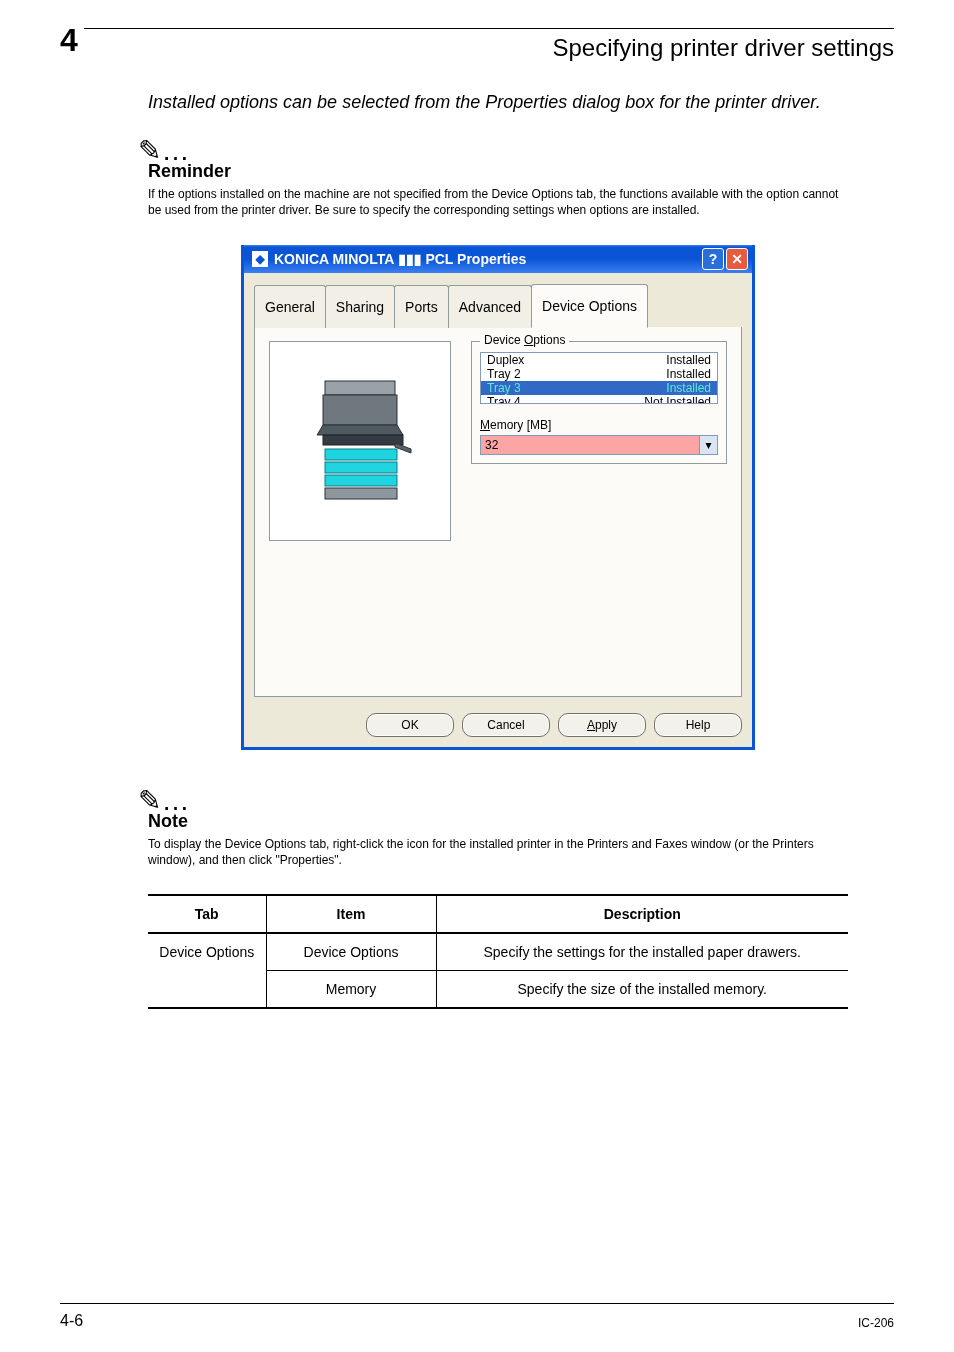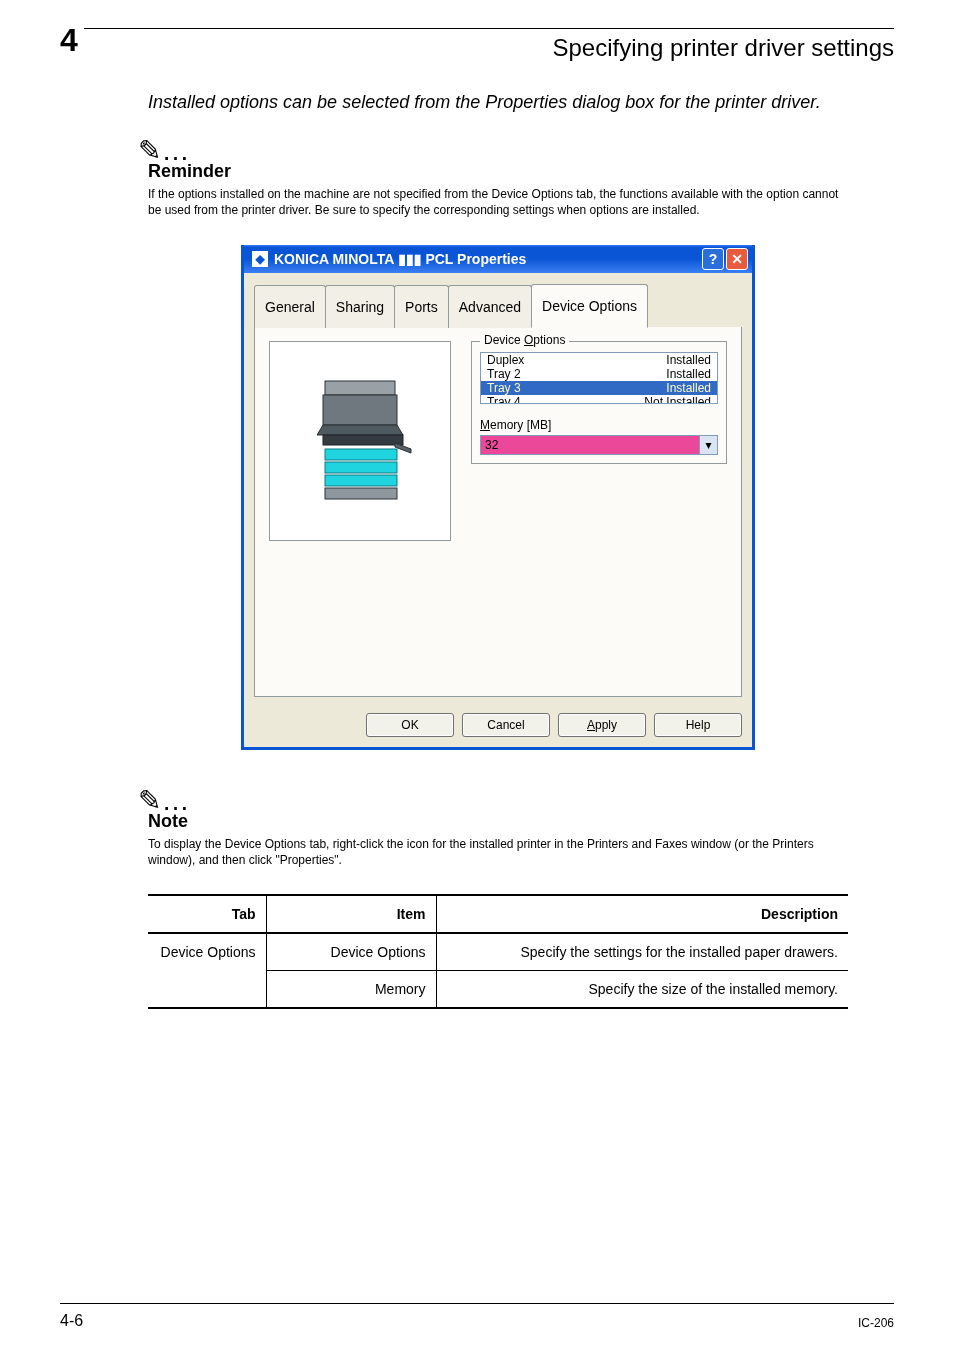--- a/index.html
+++ b/index.html
@@ -183,32 +183,32 @@
       font-size: 12px;
     }
     .opt-row {
       display: flex;
       justify-content: space-between;
       padding: 0 6px;
       line-height: 14px;
     }
     .opt-row.selected {
       background: #316ac5;
-      color: #fef9c3;
+      color: #5eead4;
     }
     .mem-label {
       margin-top: 14px;
       font-size: 12px;
     }
     .mem-select {
       margin-top: 3px;
       width: 100%;
       height: 20px;
       border: 1px solid #7f9db9;
-      background: #ec4899;
+      background: #fca5a5;
       display: flex;
       align-items: center;
       padding: 0 4px;
       font-size: 12px;
       position: relative;
     }
     .mem-select .dd {
       position: absolute;
       right: 0; top: 0; bottom: 0;
       width: 18px;
@@ -221,40 +221,40 @@
     .dialog-buttons {
       padding: 8px 10px 10px 10px;
       display: flex;
       justify-content: flex-end;
       gap: 8px;
     }
     .win-btn {
       width: 88px;
       height: 24px;
       border: 1px solid #707070;
-      border-radius: 3px;
+      border-radius: 10px;
       background: #f3f2ea;
       font-size: 12px;
       display: inline-flex;
       align-items: center;
       justify-content: center;
       box-shadow: inset 0 0 0 1px #fff;
     }
 
     
     table.info {
       width: 100%;
       border-collapse: collapse;
       font-size: 14px;
       margin-top: 10px;
     }
     table.info th, table.info td {
       border-bottom: 1px solid #000;
       padding: 10px 10px;
-      text-align: right;
+      text-align: center;
       vertical-align: top;
     }
     table.info thead th {
       border-top: 2px solid #000;
       font-weight: 700;
       background: #fff;
     }
     table.info td.first, table.info th.first { border-right: 1px solid #000; width: 118px; }
     table.info td.second, table.info th.second { border-right: 1px solid #000; width: 170px; }
     table.info tbody tr:last-child td.first { border-bottom: 2px solid #000; }

